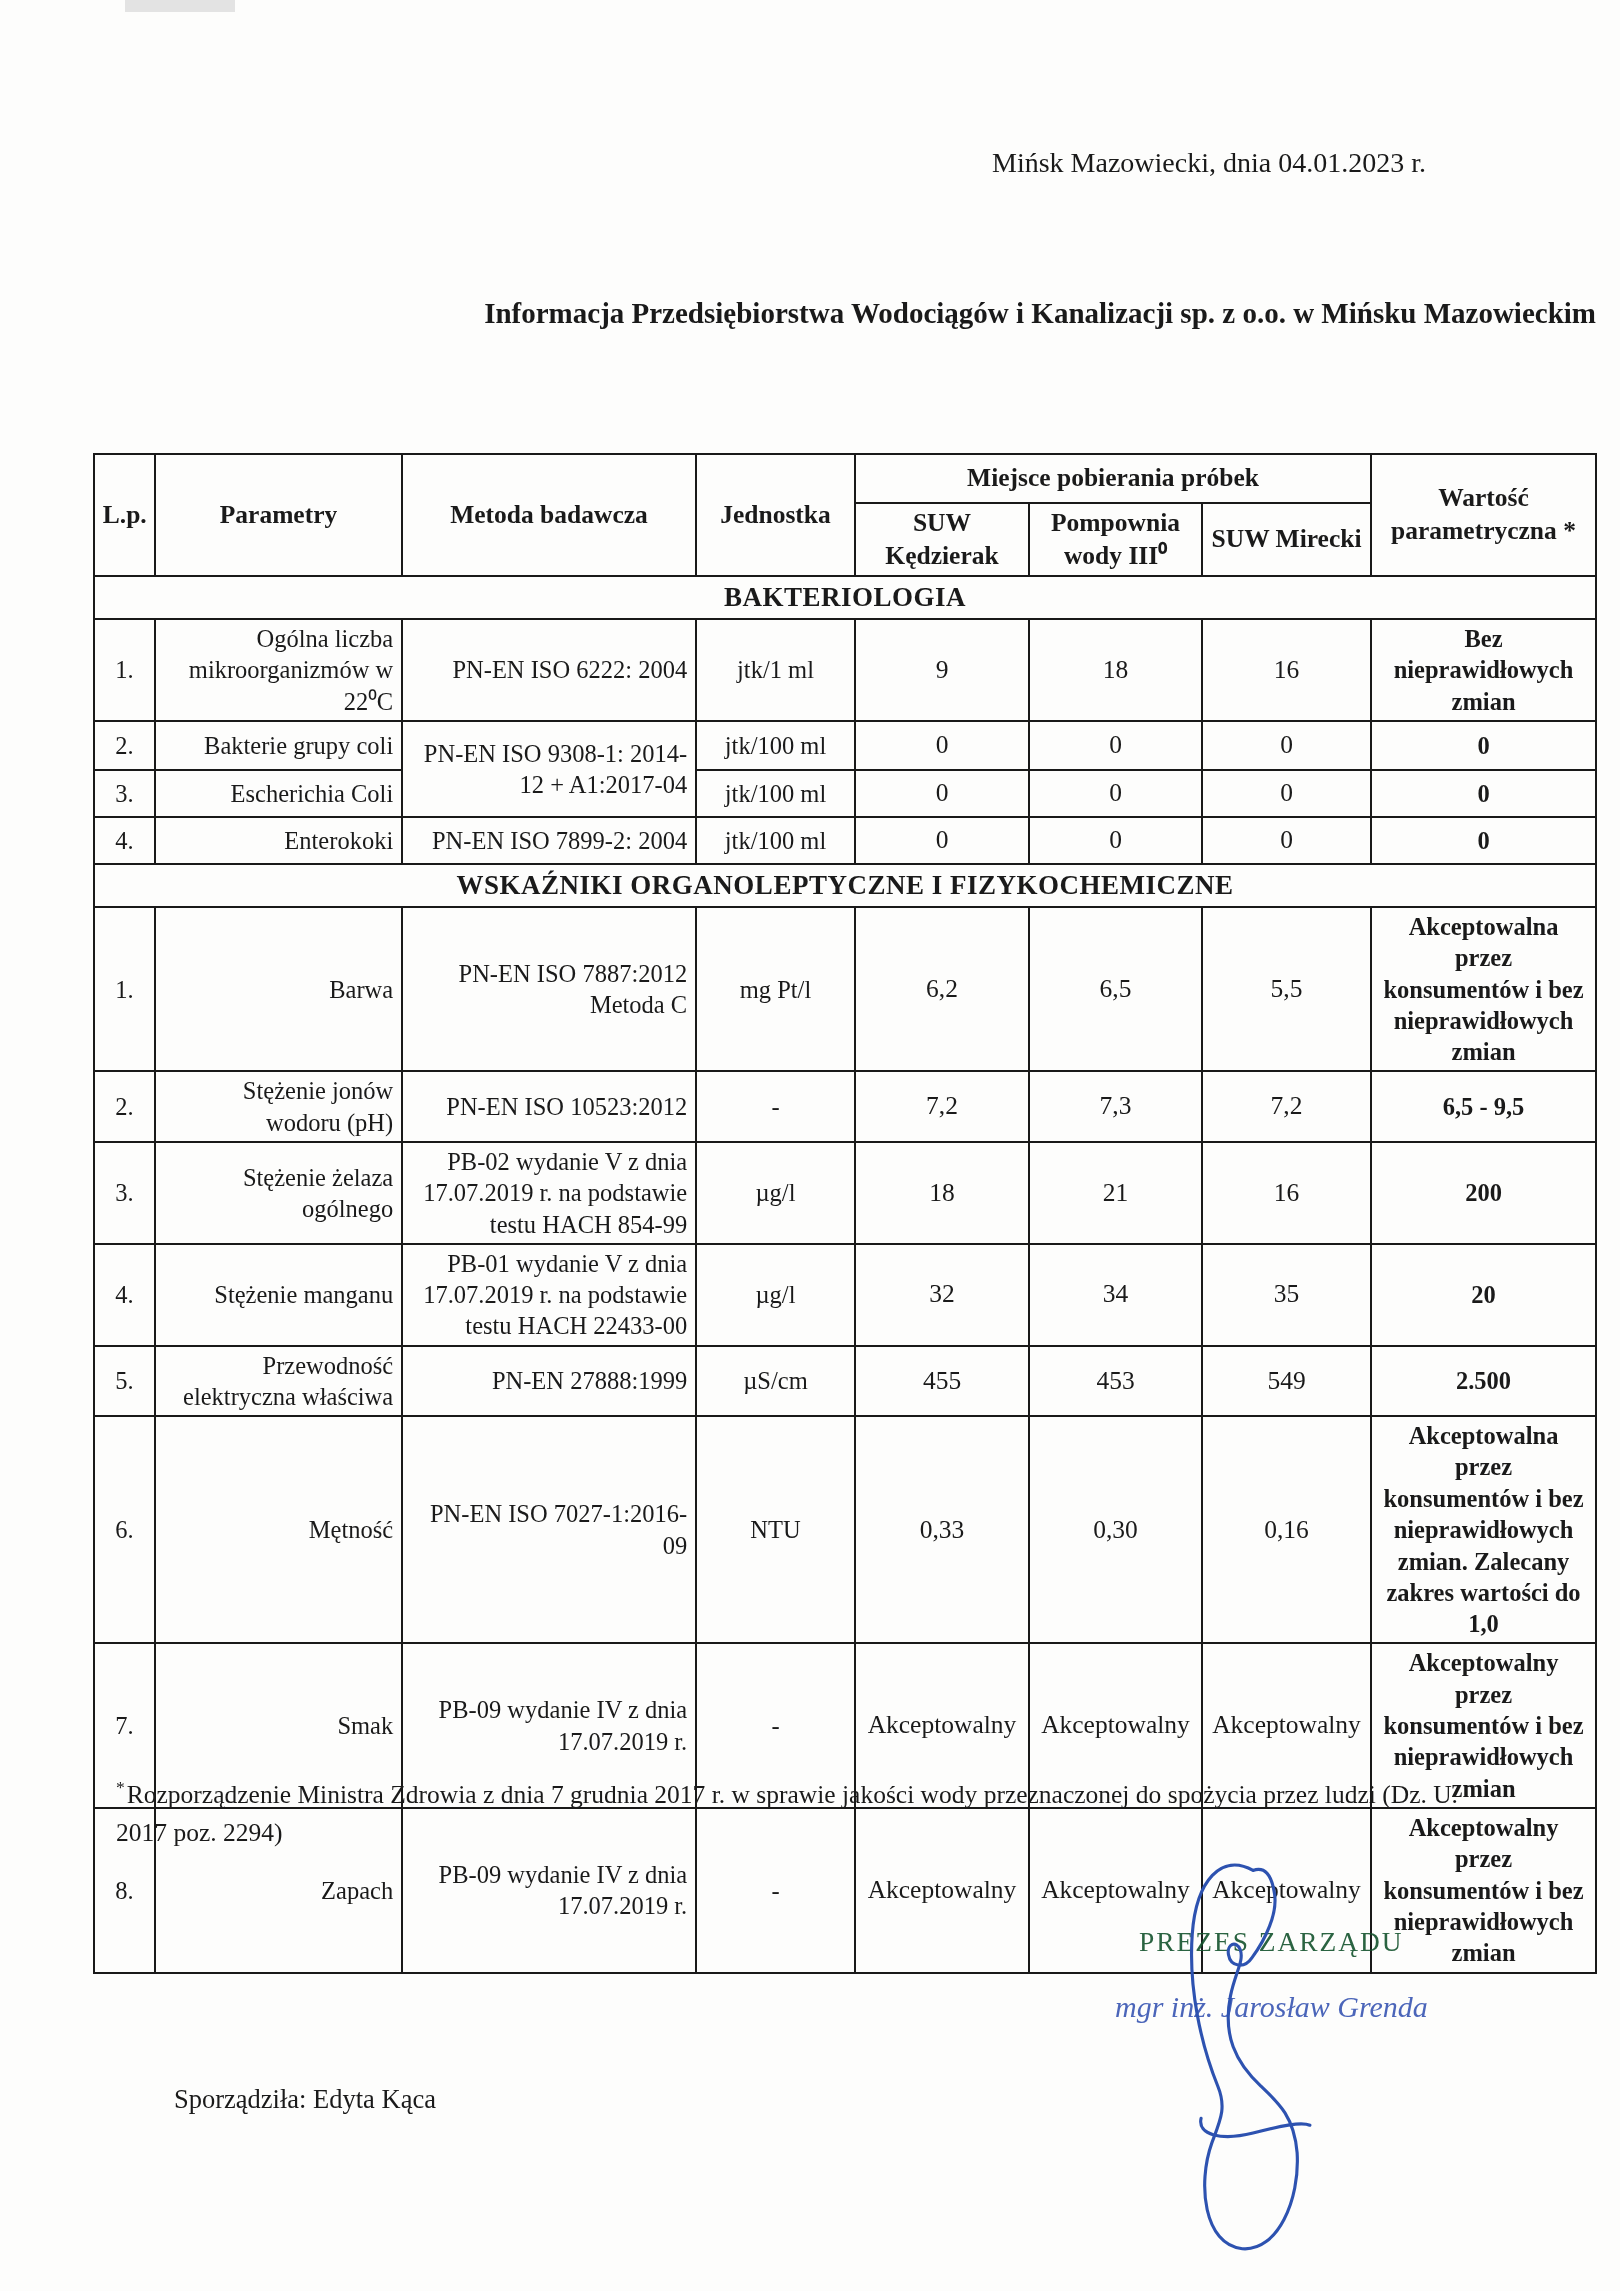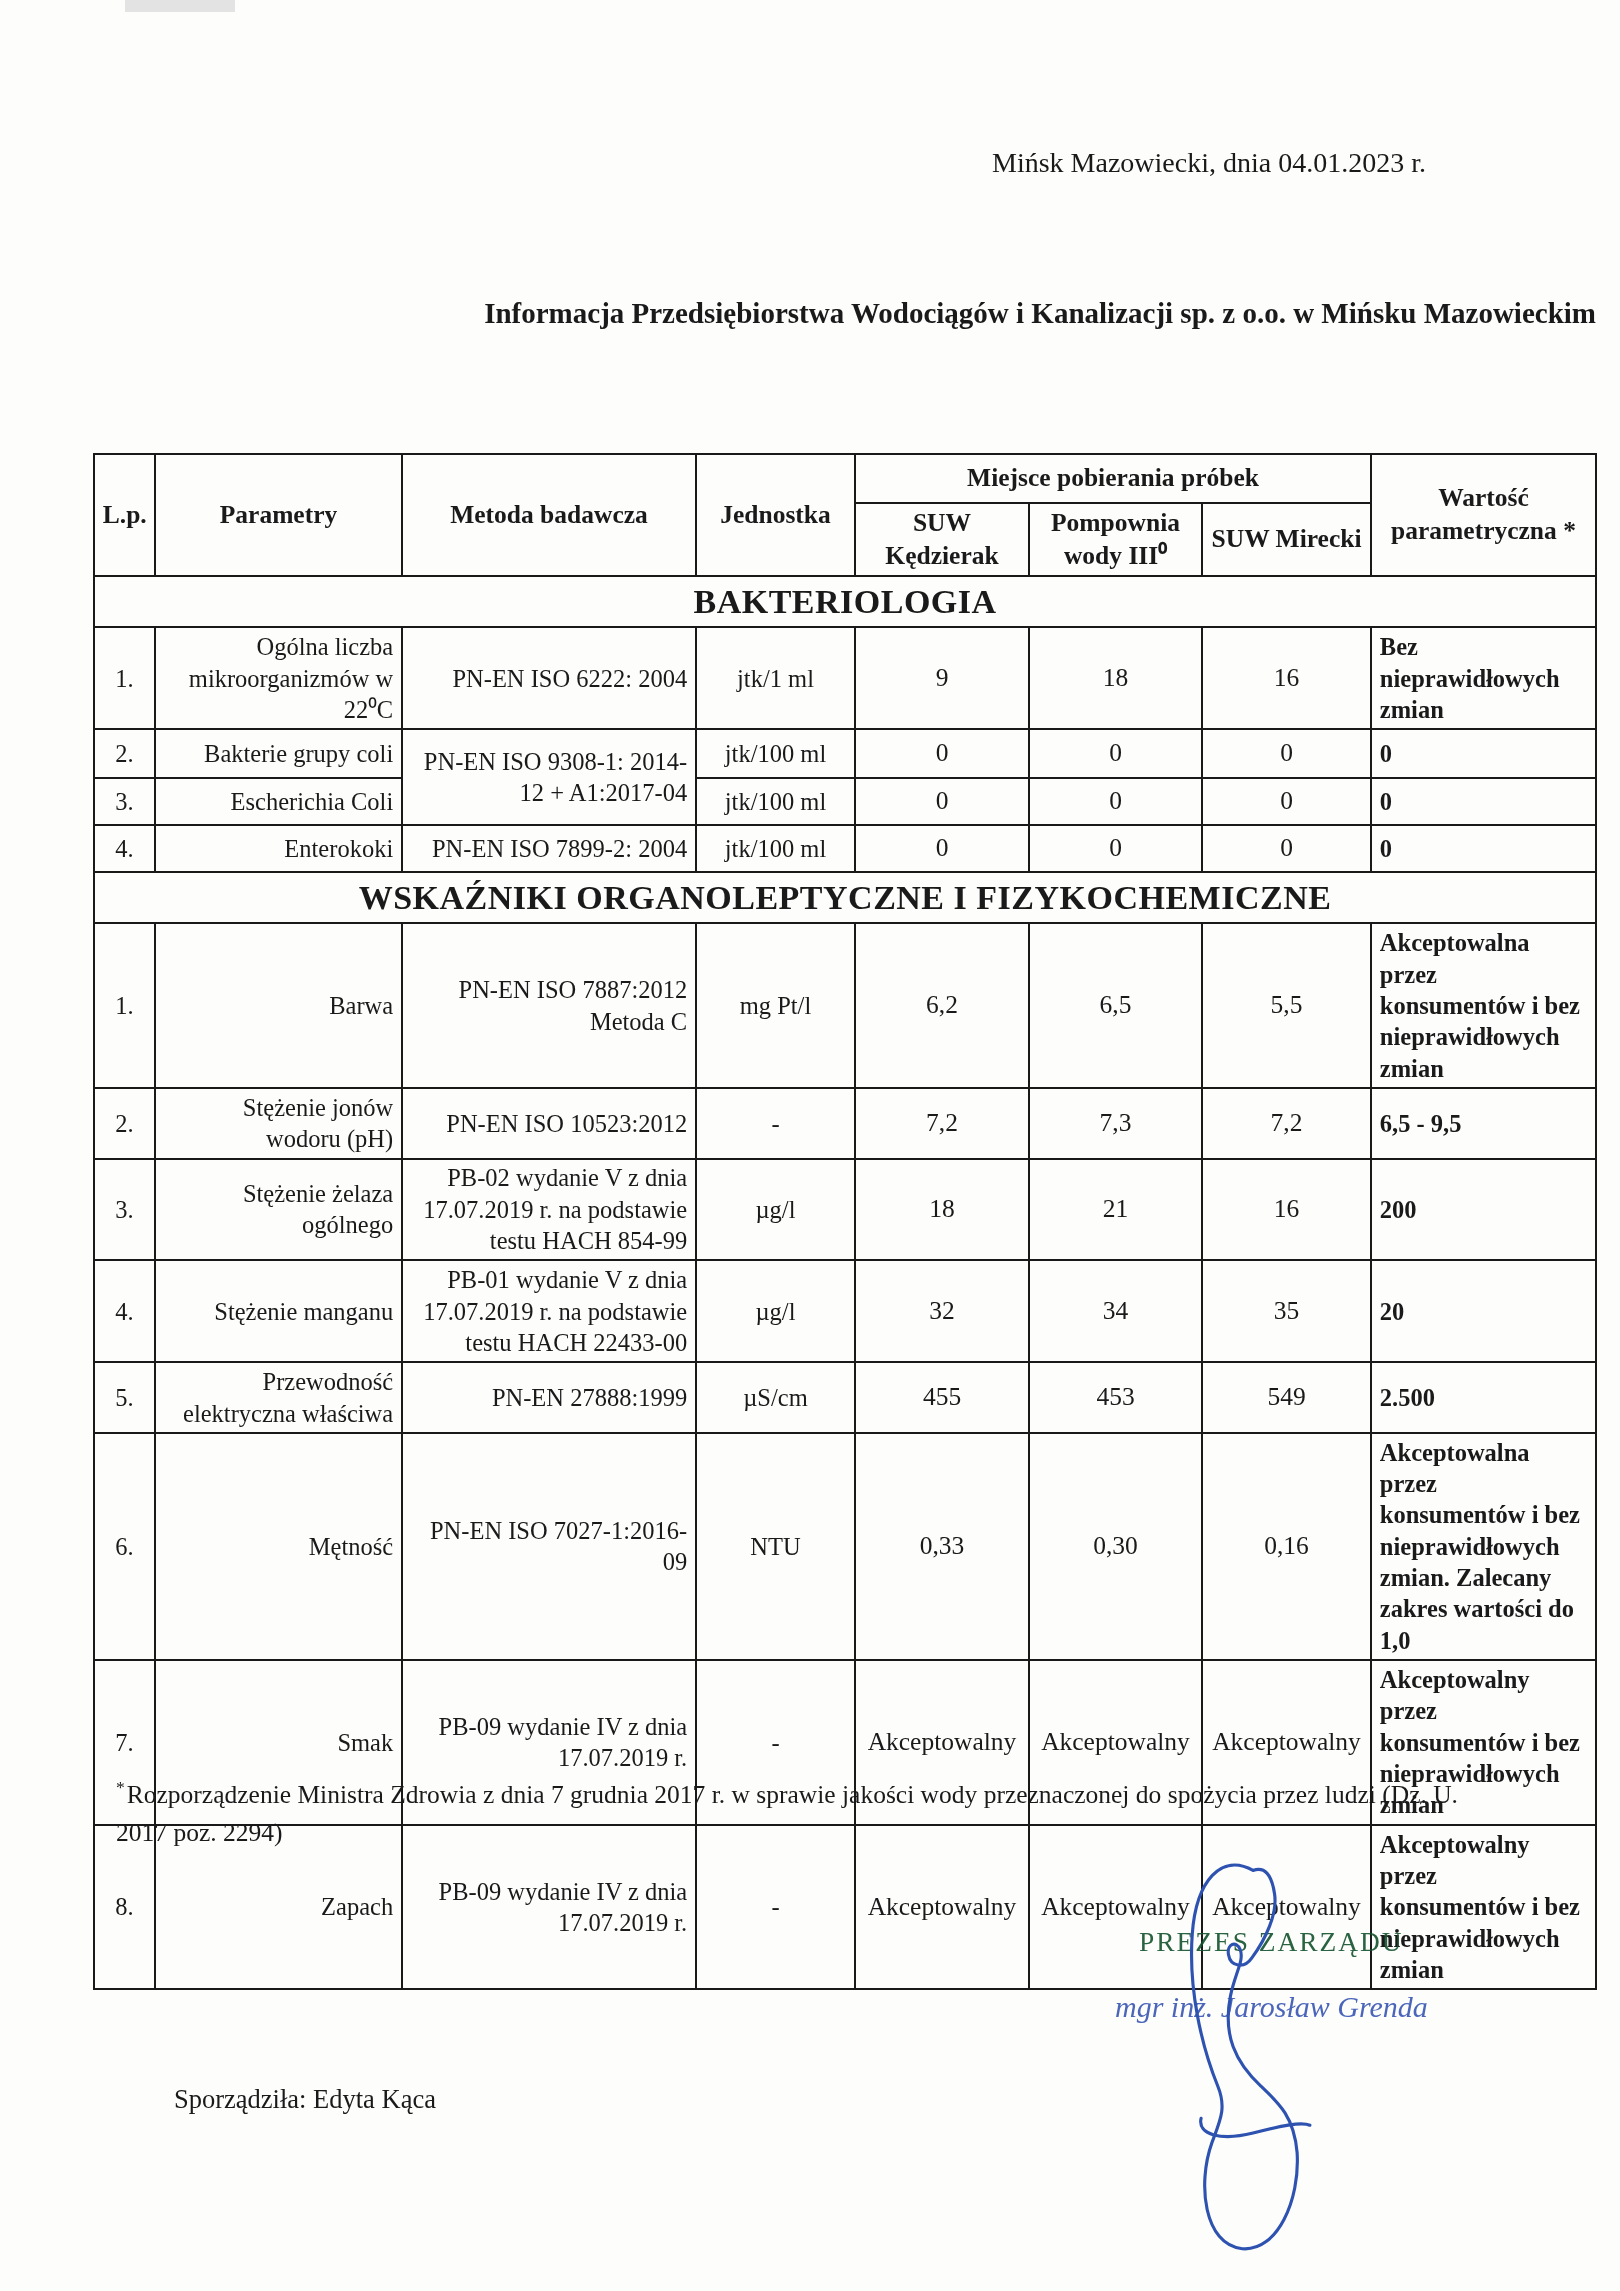--- a/index.html
+++ b/index.html
@@ -16,22 +16,22 @@
     position:absolute;left:93px;top:453px;width:1503px;
     border-collapse:collapse;table-layout:fixed;
     font-size:24.5px;
   }
   table.monitoring{border:2.9px solid #191919;}
   table.monitoring th, table.monitoring td{border:2px solid #191919;padding:2.9px 7.8px;vertical-align:middle;line-height:1.28;}
   th{font-weight:bold;font-size:25.5px;text-align:center;padding:2px 3.9px;}
   td.c{text-align:center;}
   td.l{text-align:right;}
   td.val{text-align:center;font-size:25.5px;}
-  td.wart{font-weight:bold;font-size:24.5px;line-height:1.3;padding:2px 3.9px;border-radius:6px;}
-  td.section{ text-align:center;font-weight:bold;font-size:34px;letter-spacing:0.5px;}
+  td.wart{text-align:center;font-weight:bold;font-size:24.5px;line-height:1.3;padding:2px 3.9px;border-radius:6px;}
+  td.section{ text-align:center;font-weight:bold;font-size:27px;letter-spacing:0.5px;}
   tr.hrow1{height:49px;} tr.hrow2{height:73px;}
   tr.band{height:43px;}
   tr.rb1{height:96px;} tr.rb2{height:49px;} tr.rb3{height:47px;} tr.rb4{height:47px;}
   tr.rf1{height:120px;} tr.rf2{height:69px;} tr.rf3{height:90px;} tr.rf4{height:96px;}
   tr.rf5{height:63px;} tr.rf6{height:174px;} tr.rf7{height:110px;} tr.rf8{height:108px;}
   .footnote{position:absolute;left:116px;top:1774px;width:1384px;font-size:25.5px;line-height:1.5;}
   .footnote sup{font-size:17.6px;margin-right:2px;}
   .stamp-role{position:absolute;left:1139px;top:1927px;font-size:27.4px;letter-spacing:2px;color:#14532d;opacity:.9;white-space:nowrap;}
   .stamp-name{position:absolute;left:1115px;top:1990px;font-size:30px;font-style:italic;color:#3c59b4;opacity:.92;white-space:nowrap;}
   .ink{position:absolute;left:1106px;top:1841px;width:345px;height:443px;z-index:3;}

